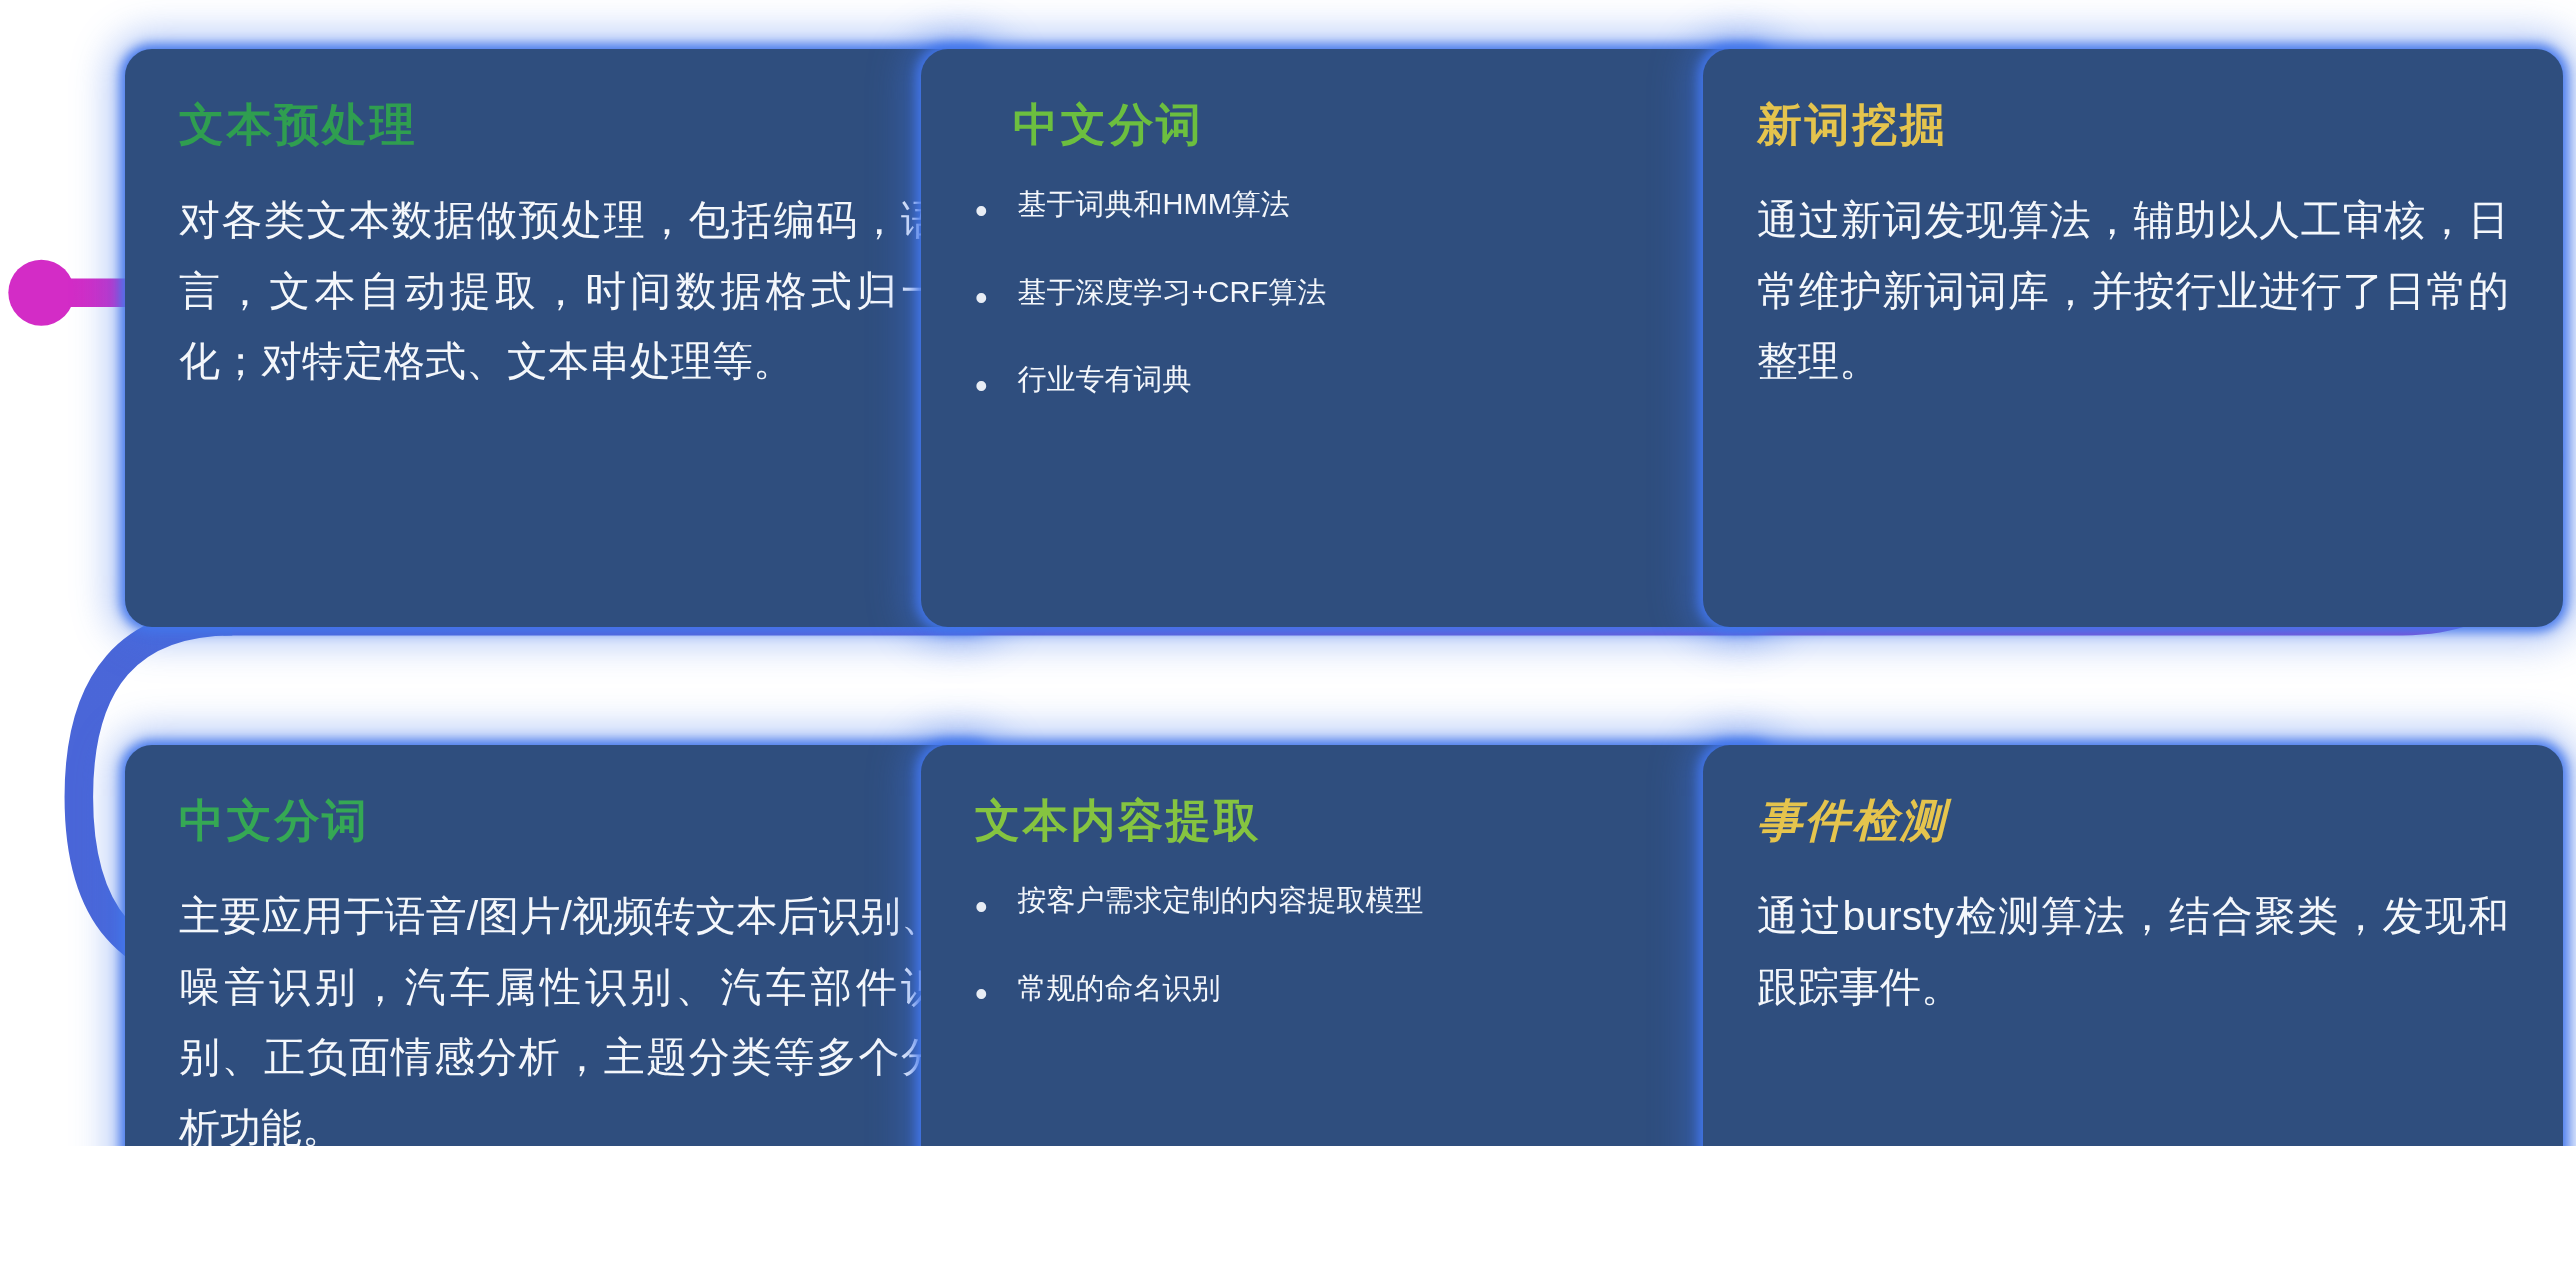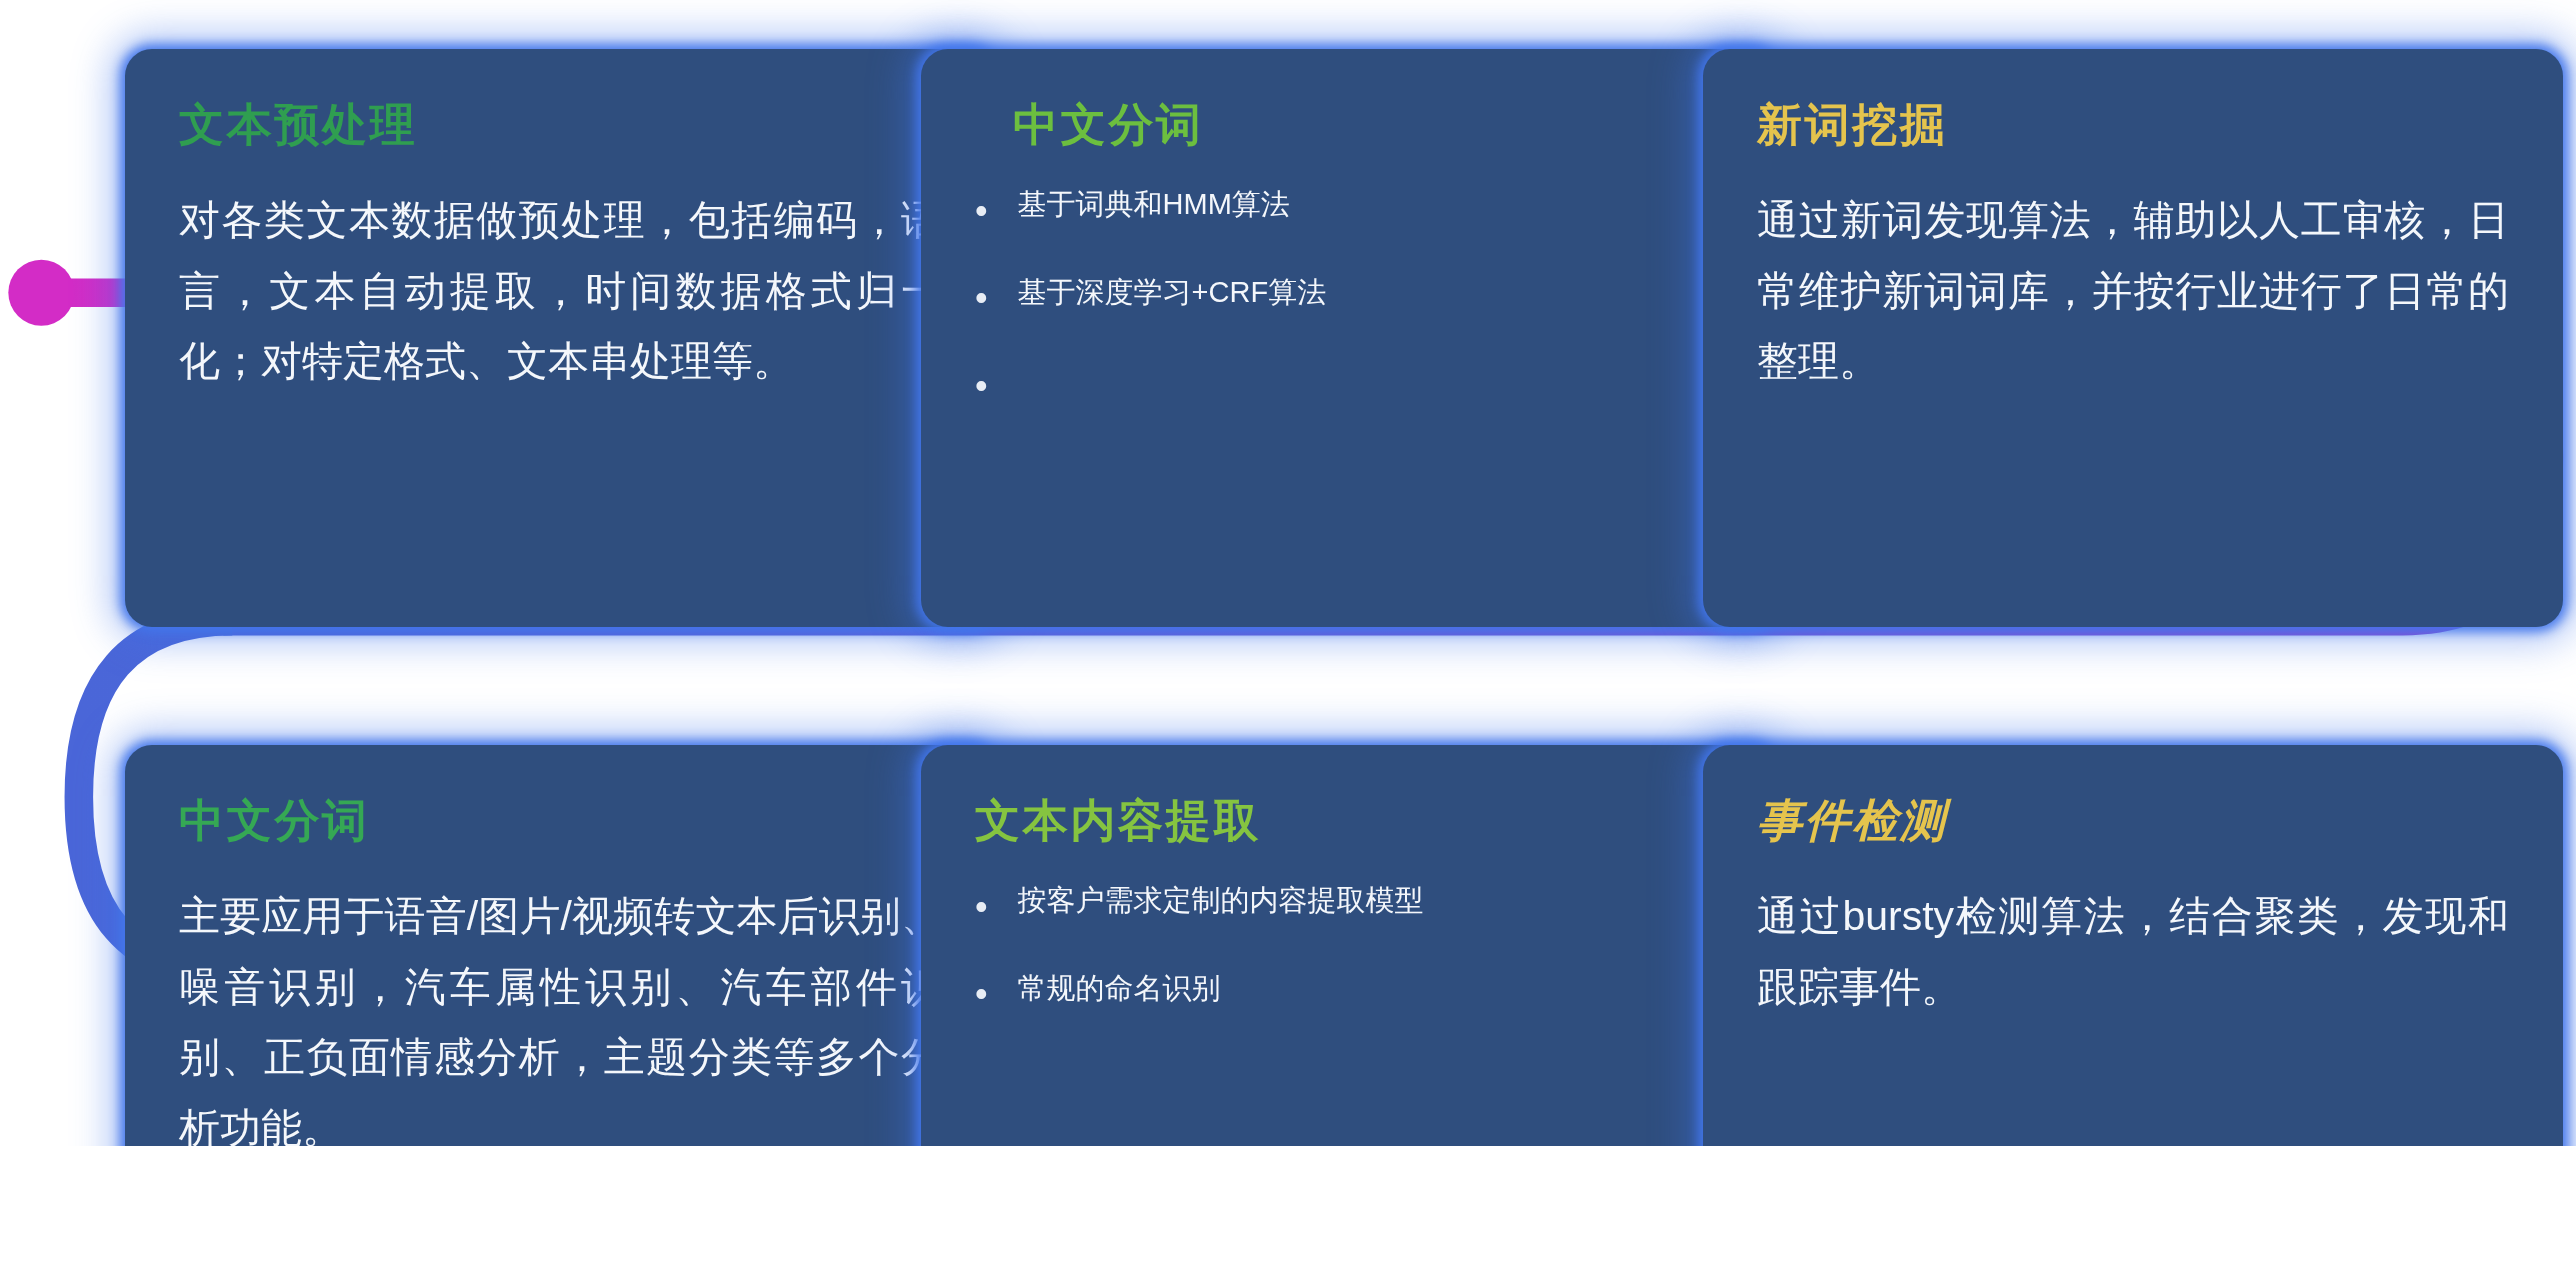--- a/index.html
+++ b/index.html
@@ -109,20 +109,21 @@
       <li class="bullet-item">
         <span class="dot"></span>
         <span style="color: rgb(244, 247, 251);">基于词典和HMM算法</span>
       </li>
       <li class="bullet-item">
         <span class="dot"></span>
         <span style="color: rgb(244, 247, 251);">基于深度学习+CRF算法</span>
       </li>
       <li class="bullet-item">
         <span class="dot"></span>
+        <span style="color: rgb(244, 247, 251);">行业专有词典</span>
       </li>
     </ul>
   </section>
 
   <section class="card c3" style="background-color: rgb(47, 78, 126);">
     <h2 class="card-title" style="color: rgb(229, 196, 77);">新词挖掘</h2>
     <p class="card-body" style="color: rgb(244, 247, 251);">通过新词发现算法，辅助以人工审核，日常维护新词词库，并按行业进行了日常的整理。</p>
   </section>
 
   <section class="card c4" style="background-color: rgb(47, 78, 126);">

